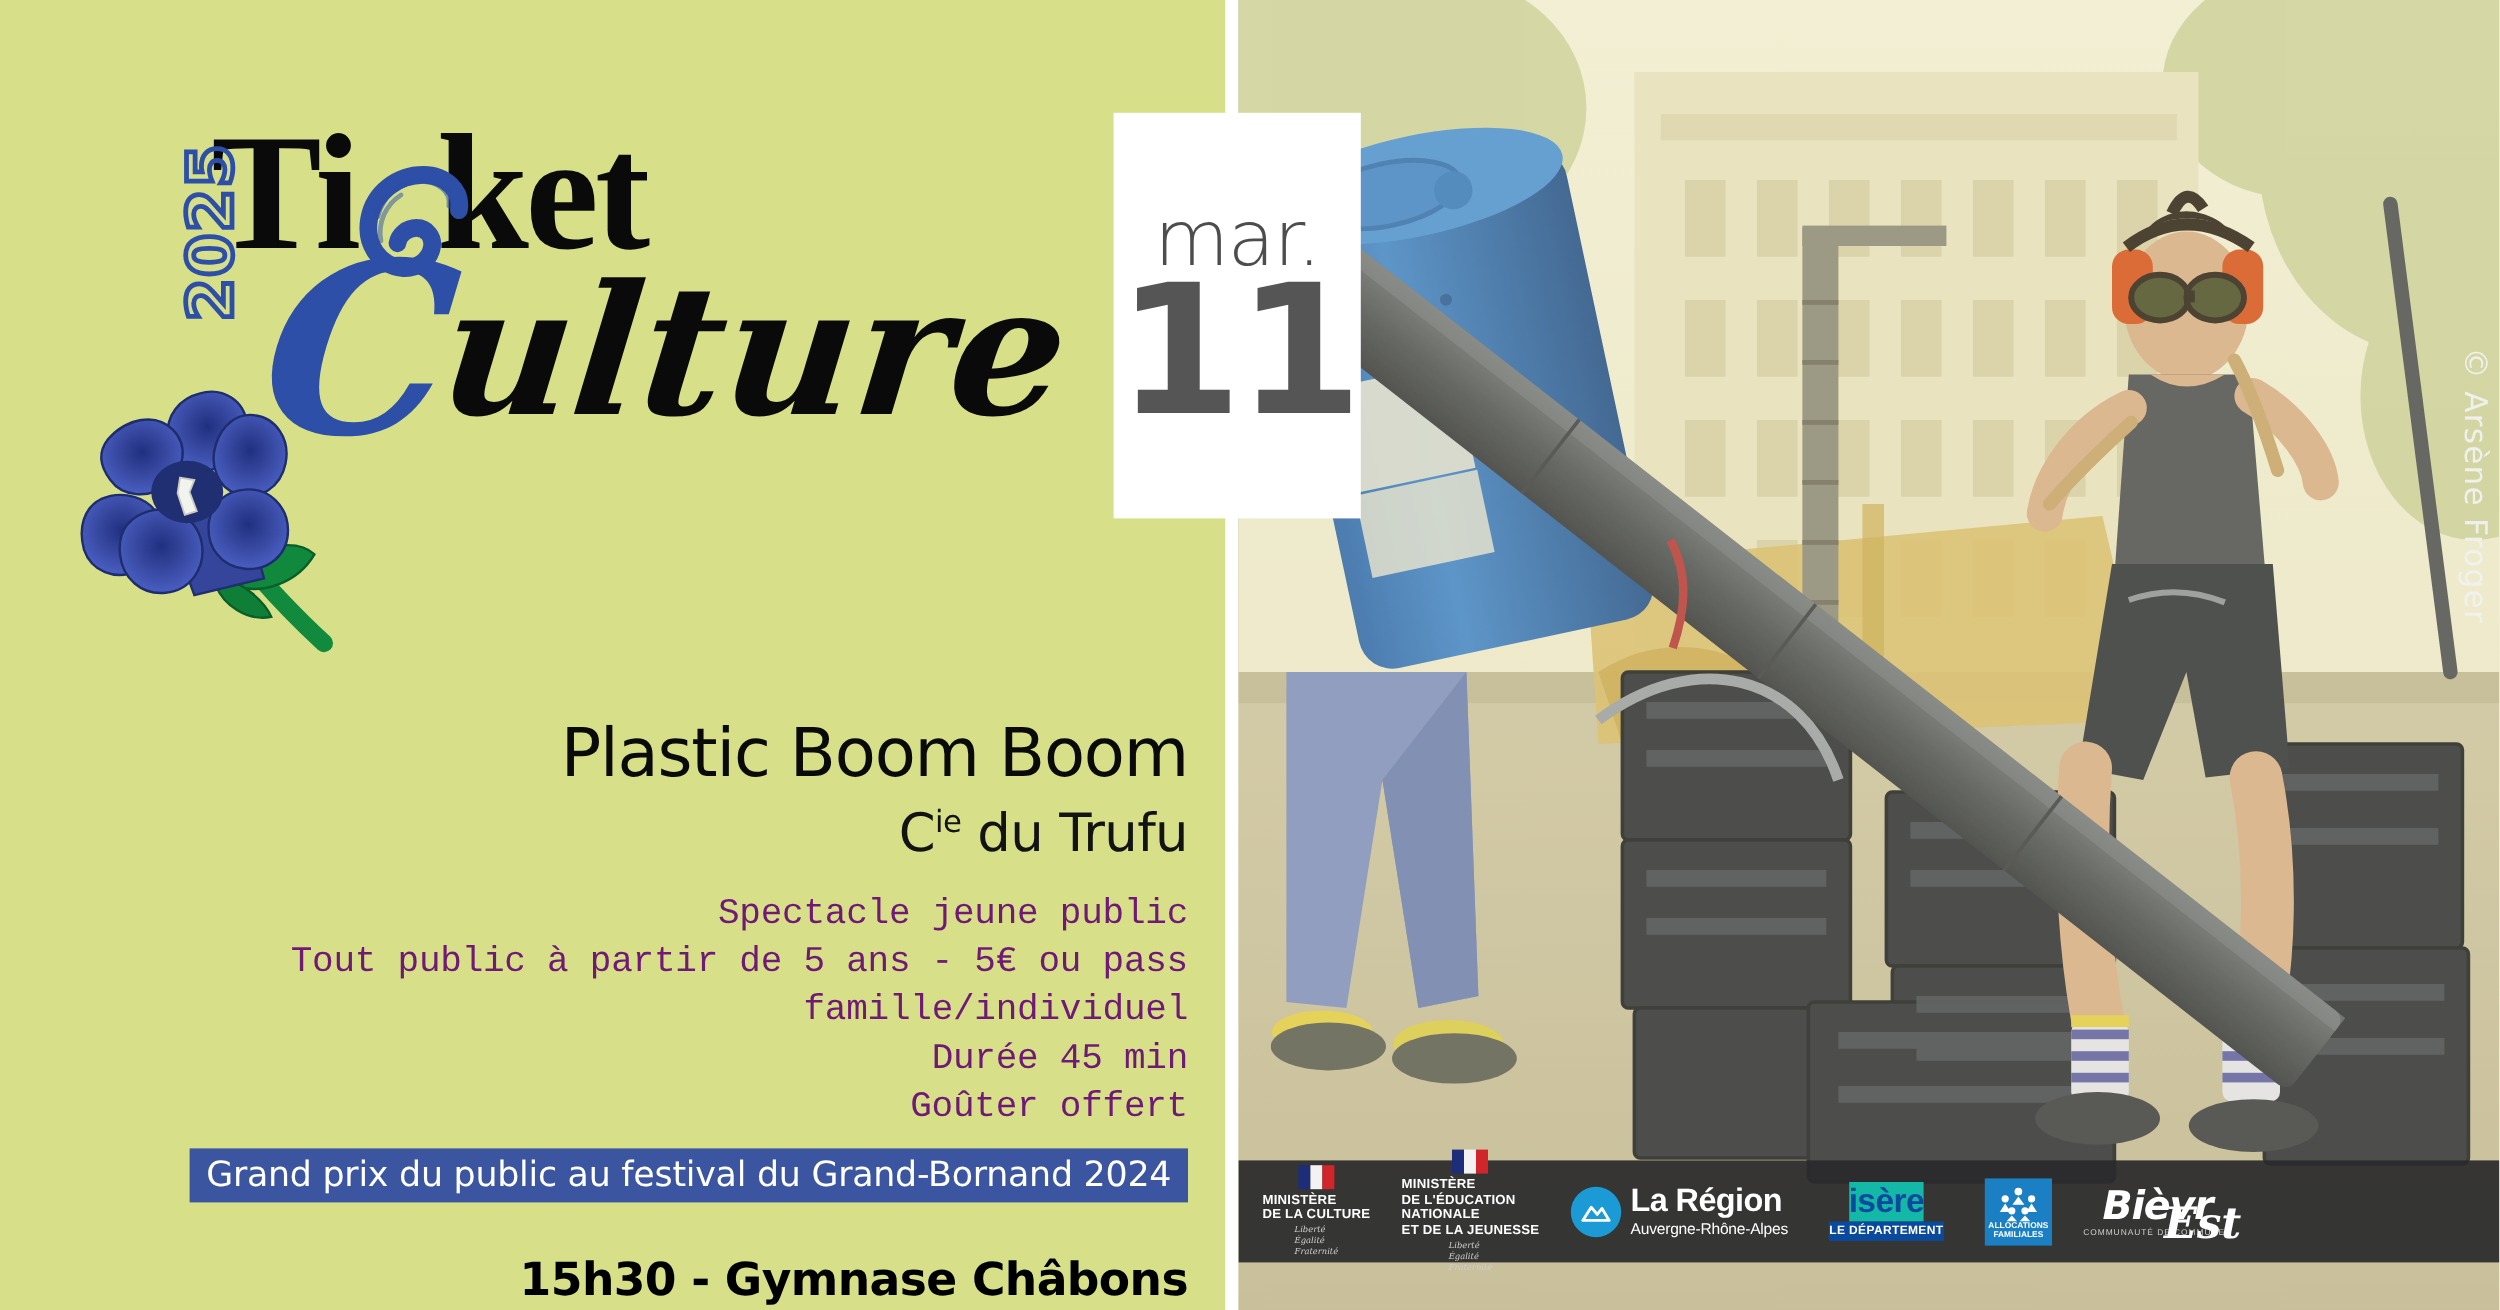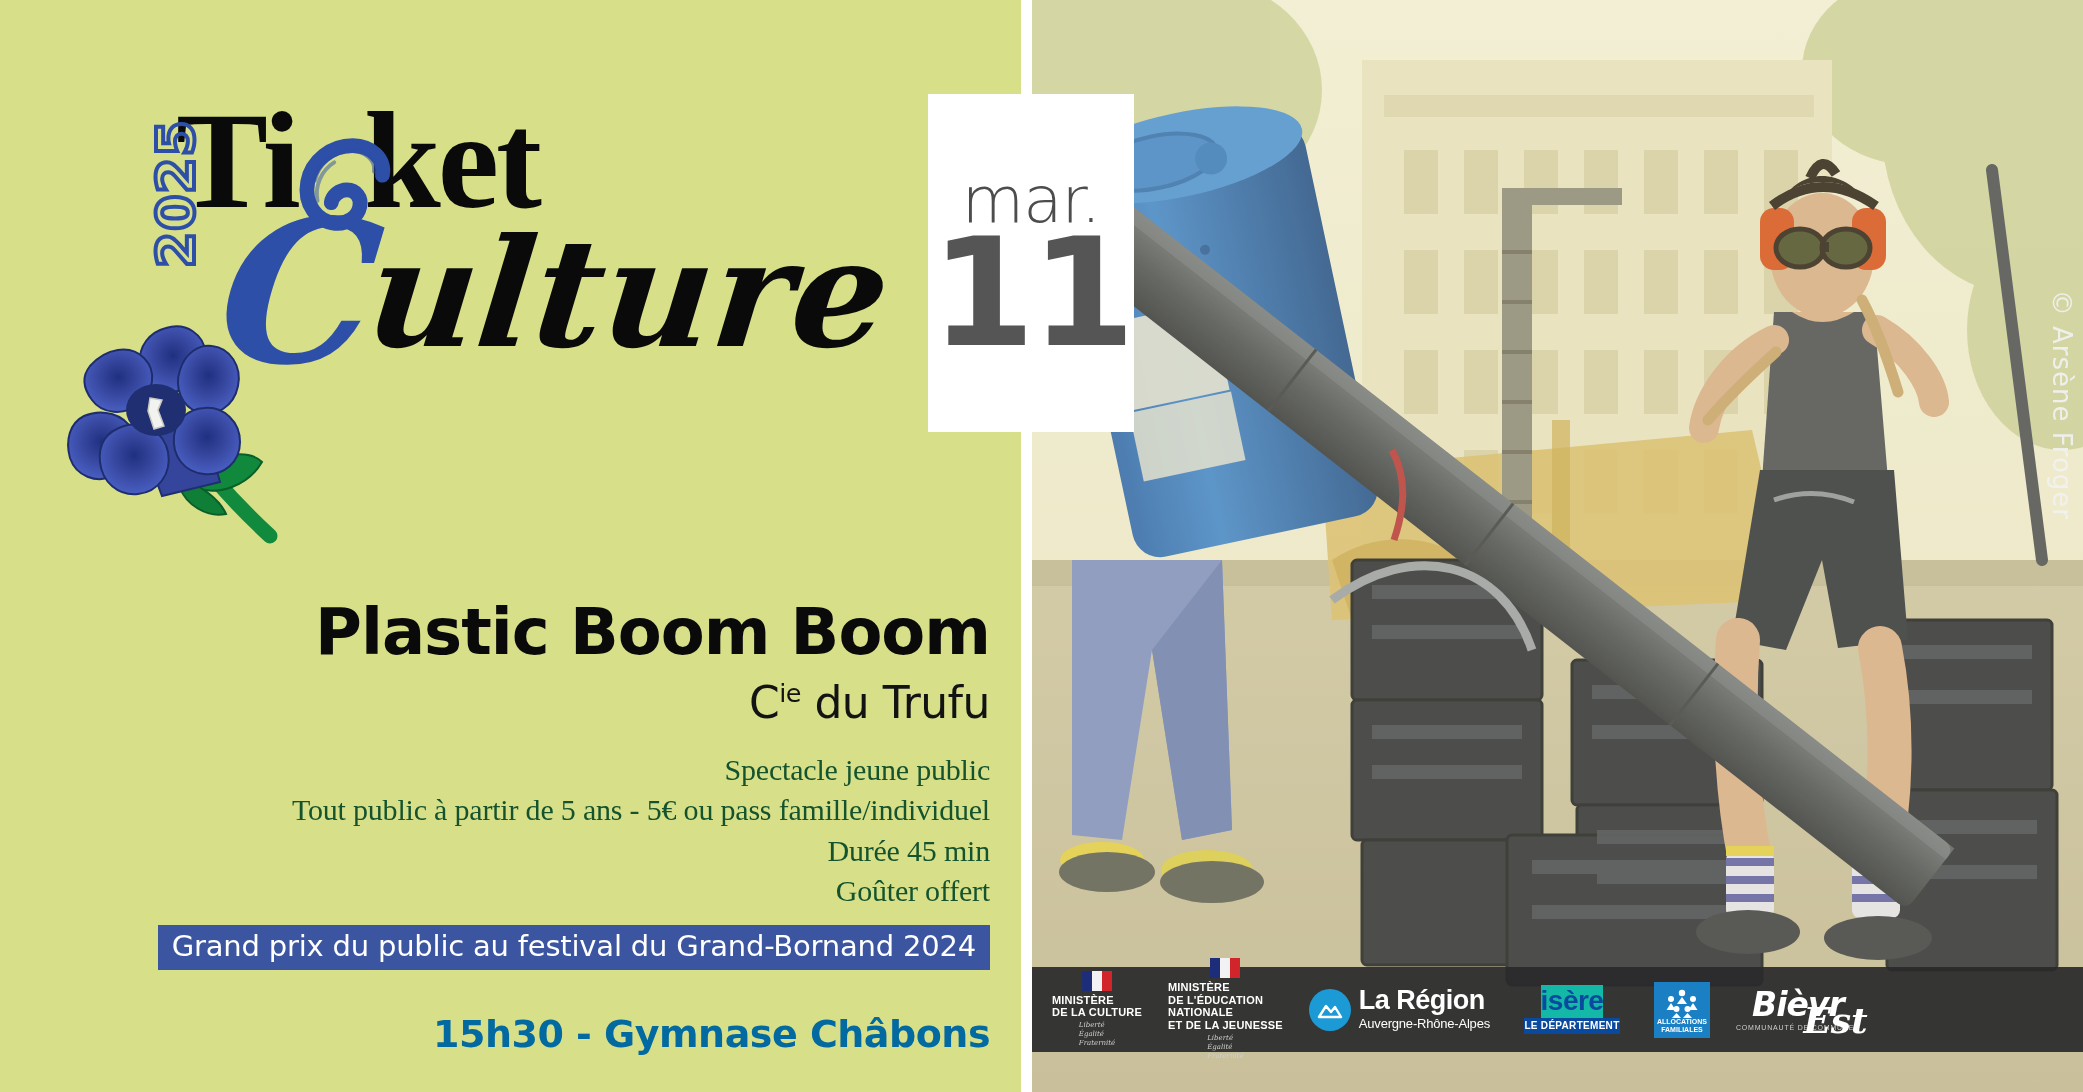--- a/index.html
+++ b/index.html
@@ -133,41 +133,41 @@
   
   #info-block {
     position: absolute;
     left: 60px; top: 600px;
     width: 930px;
     text-align: right;
     color: #0a0a0a;
   }
   #show-title {
     font-family: "DejaVu Sans", sans-serif;
-    font-weight: 700;
-    font-size: 64px;
+    font-weight: 400;
+    font-size: 56px;
     letter-spacing: -1px;
     line-height: 1.02;
     color: #0a0a0a;
   }
   #company-name {
     font-family: "DejaVu Sans", sans-serif;
     font-weight: 400;
     font-size: 44px;
     margin-top: 12px;
     color: #131313;
     letter-spacing: -0.5px;
   }
   #company-name sup { font-size: 0.58em; vertical-align: super; }
   .detail-line {
-    font-family: Liberation Serif, serif;
+    font-family: Liberation Mono, monospace;
     font-weight: 400;
     font-size: 30px;
     line-height: 1.34;
-    color: #14532d;
+    color: #701a75;
     letter-spacing: -0.2px;
   }
   #details { margin-top: 22px; }
   #award-banner {
     display: inline-block;
     background: #3b55a0;
     color: #ffffff;
     font-family: "DejaVu Sans", sans-serif;
     font-weight: 400;
     font-size: 29px;
@@ -176,21 +176,21 @@
     margin-top: 14px;
     line-height: 1.15;
     text-align: right;
   }
   #venue-line {
     font-family: "DejaVu Sans", sans-serif;
     font-weight: 700;
     font-size: 38px;
     letter-spacing: -0.5px;
     margin-top: 42px;
-    color: #0369a1;
+    color: #000000;
   }
 
   
   #photo-panel {
     position: absolute;
     left: 1032px; top: 0;
     width: 1051px; height: 1092px;
     overflow: hidden;
     background: #cfc9a2;
   }

